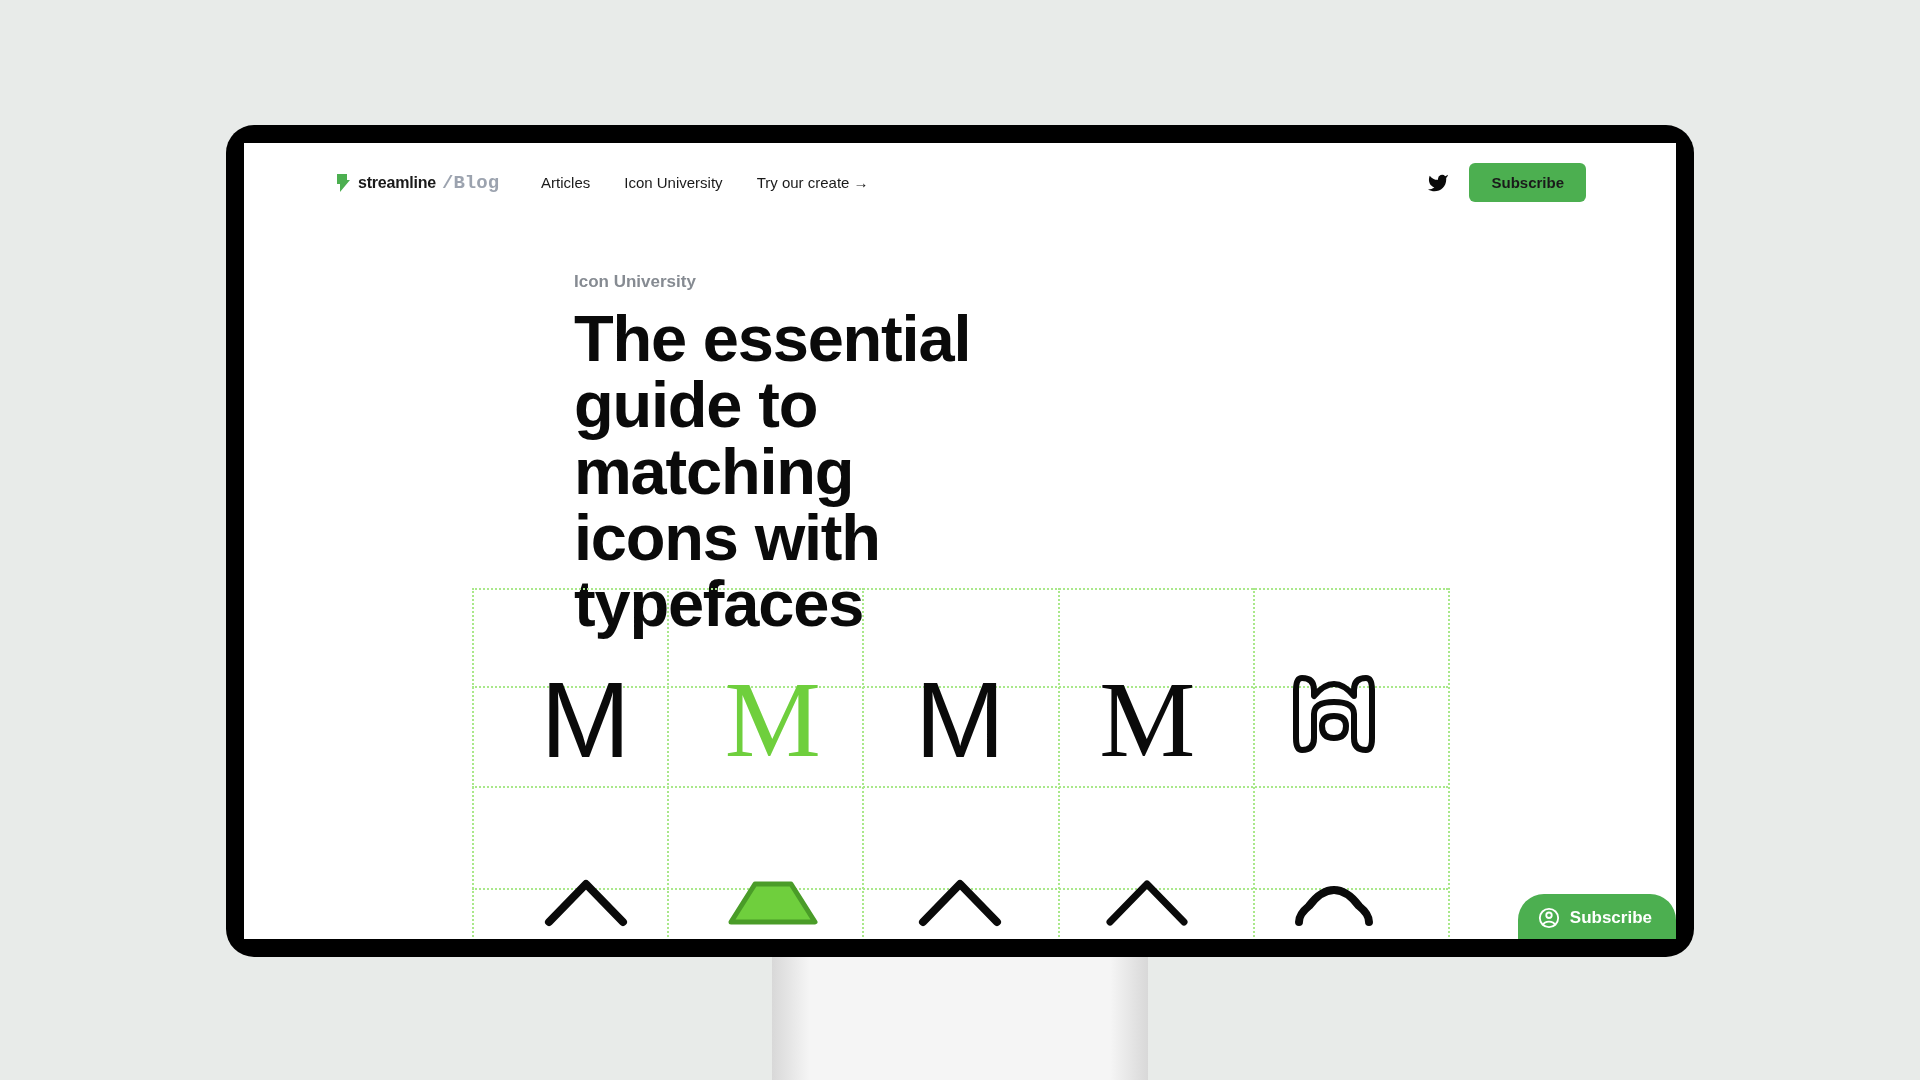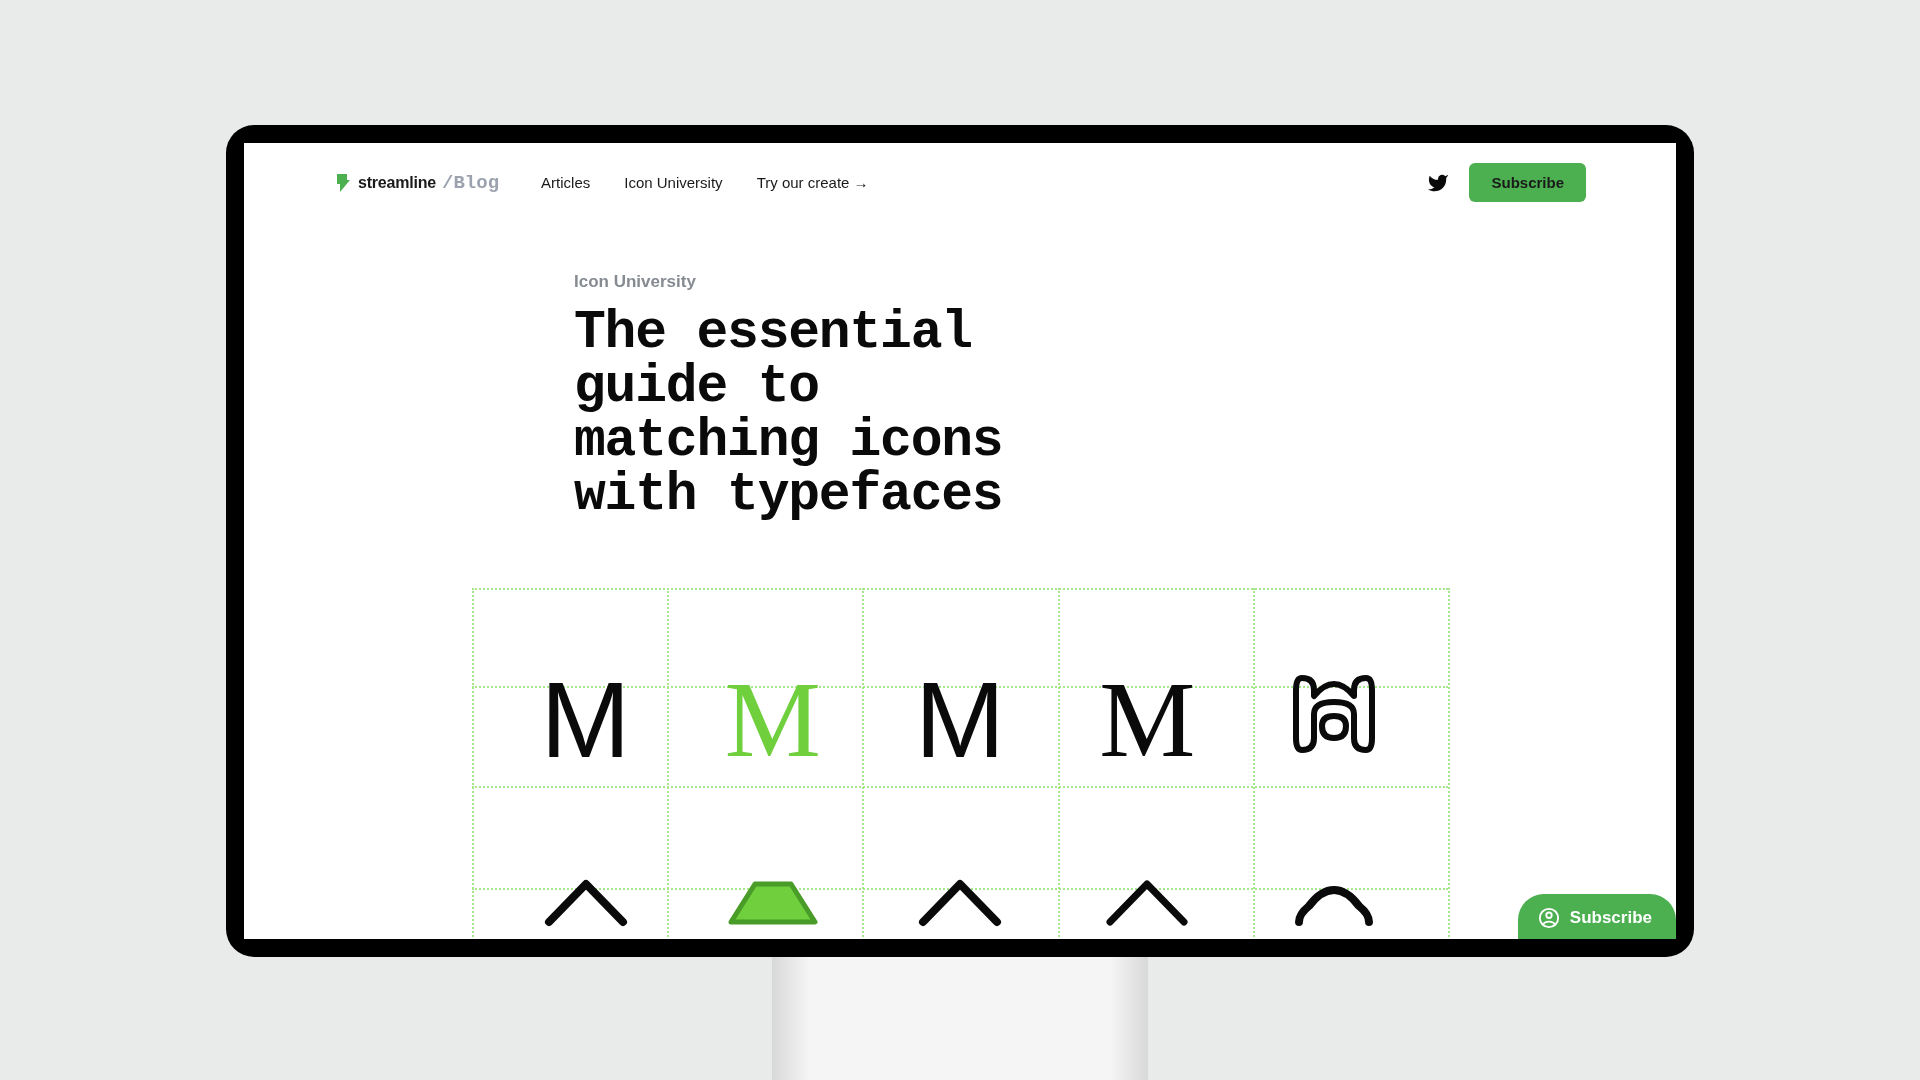--- a/index.html
+++ b/index.html
@@ -92,27 +92,26 @@
   padding: 58px 0 0 330px;
   max-width: 760px;
 }
 .category {
   color: #868b92;
   font-size: 17px;
   font-weight: 600;
   margin-bottom: 14px;
 }
 .title {
-  font-size: 53px;
+  font-size: 65px;
   font-weight: 800;
   color: #0a0a0a;
   line-height: 1.02;
   letter-spacing: -1.2px;
   margin-bottom: 22px;
-  font-family: Liberation Mono, monospace;
 }
 .subtitle {
   font-size: 24px;
   color: #2a2e33;
   font-weight: 600;
   line-height: 1.3;
   letter-spacing: -0.3px;
   max-width: 700px;
 }
 .grid-area {

